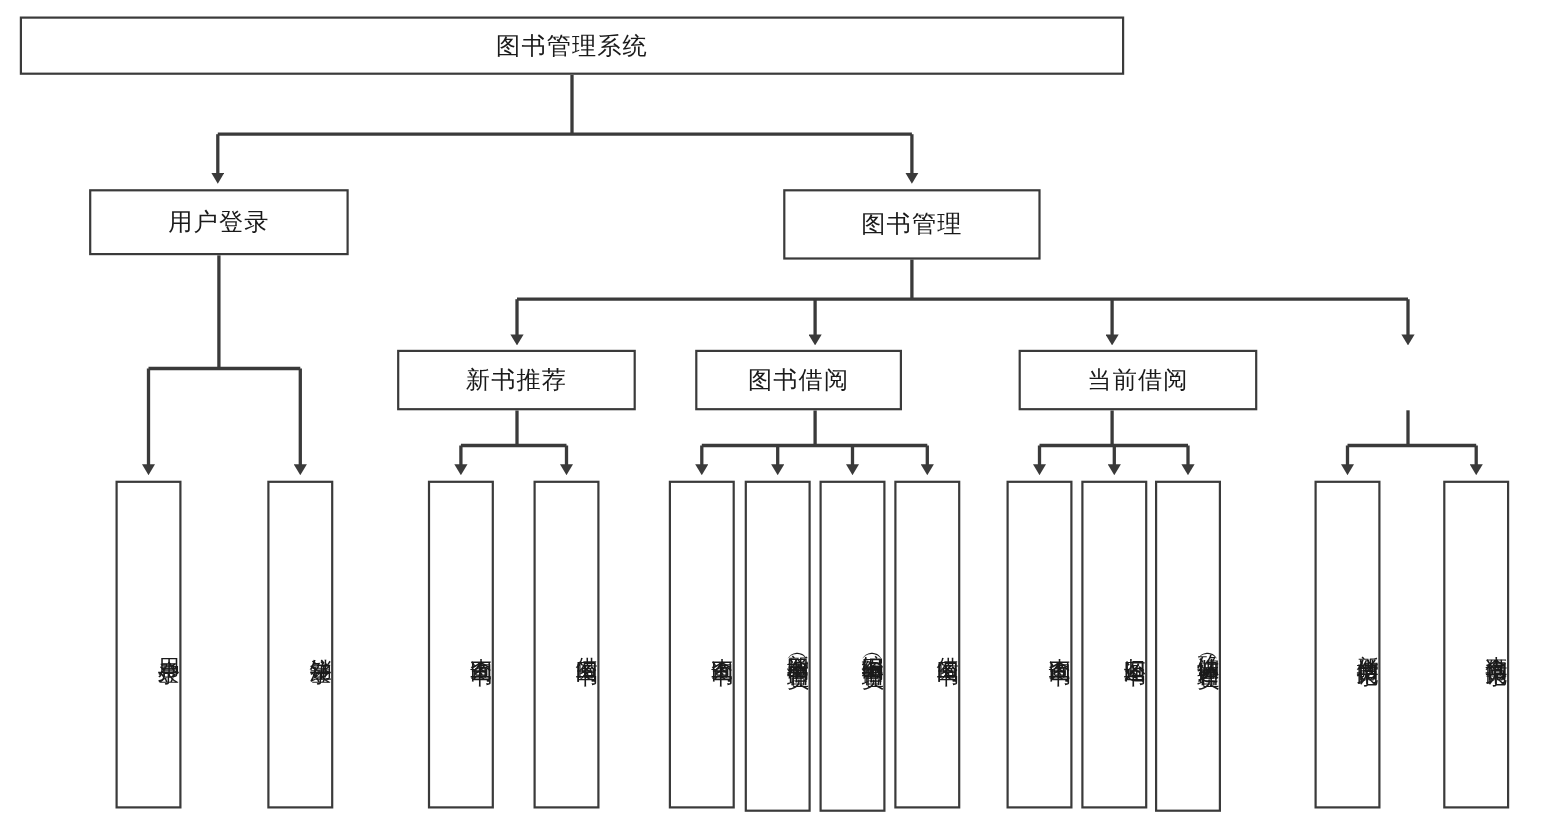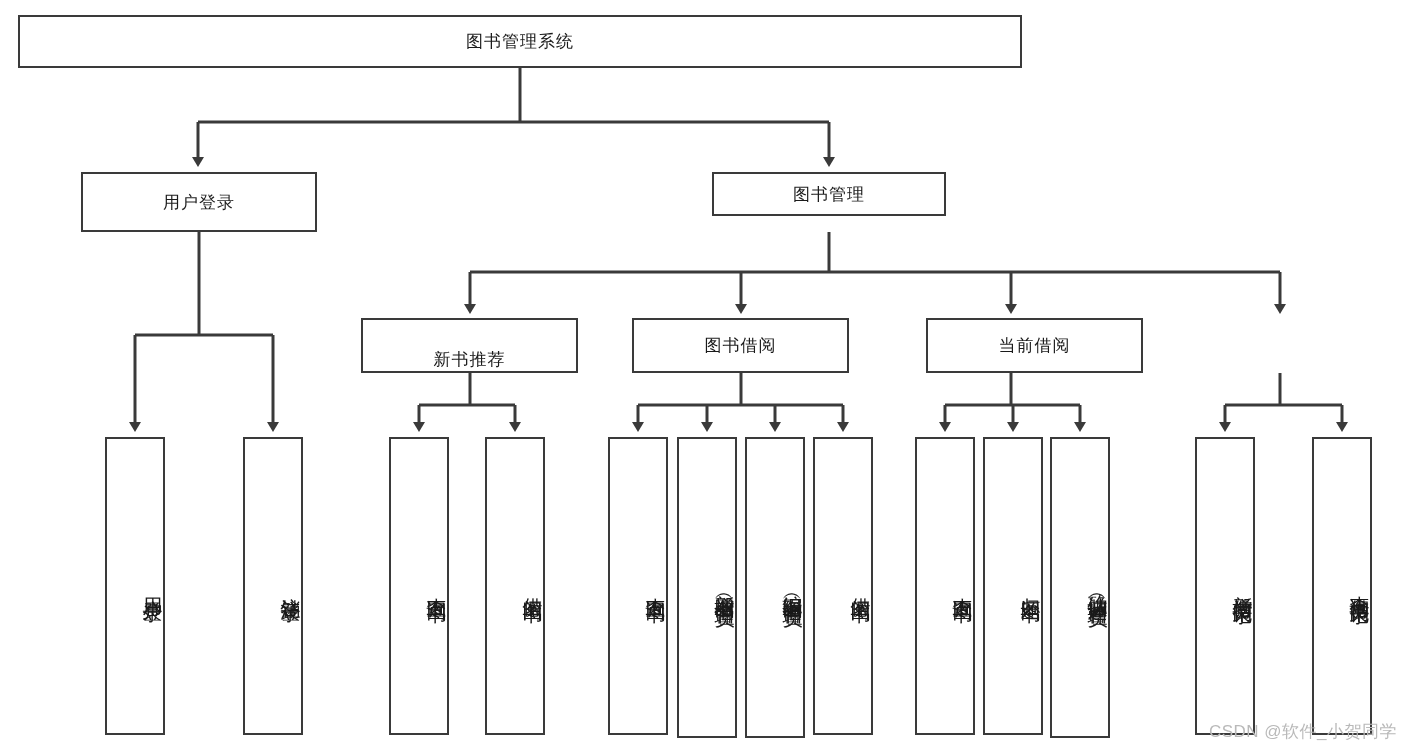--- a/index.html
+++ b/index.html
@@ -21,21 +21,21 @@
     position: absolute;
     box-sizing: border-box;
     border: 2px solid #3a3a3a;
     background: #ffffff;
     display: flex;
     align-items: center;
     justify-content: center;
     color: #1a1a1a;
   }
   .node.horiz {
-    font-size: 17px;
+    font-size: 22px;
     letter-spacing: 1px;
   }
   .node.vert {
     writing-mode: vertical-rl;
     text-orientation: upright;
     font-size: 20px;
     line-height: 1.08;
     letter-spacing: 2px;
     padding: 6px 0;
     align-items: flex-start;
@@ -118,28 +118,28 @@
     </g>
   </svg>
 
   <div class="node horiz" style="left:18px; top:15px; width:1004px; height:53px;">
     <span>图书管理系统</span>
   </div>
 
   <div class="node horiz" style="left:81px; top:172px; width:236px; height:60px;">
     <span>用户登录</span>
   </div>
-  <div class="node horiz" style="left:712px; top:172px; width:234px; height:44px;">
+  <div class="node horiz" style="left:712px; top:172px; width:234px; height:64px;">
     <span>图书管理</span>
   </div>
 
-  <div class="node horiz" style="left:361px; top:318px; width:217px; height:55px;align-items:flex-end;">
+  <div class="node horiz" style="left:361px; top:318px; width:217px; height:55px;">
     <span>新书推荐</span>
   </div>
-  <div class="node horiz" style="left:632px; top:318px; width:217px; height:55px;">
+  <div class="node horiz" style="left:632px; top:318px; width:188px; height:55px;">
     <span>图书借阅</span>
   </div>
   <div class="node horiz" style="left:903px; top:318px; width:217px; height:55px;margin-left:23px;">
     <span>当前借阅</span>
   </div>
 
   <div class="node vert" style="left:105px; top:437px; width:60px; height:298px;">
     <span class="vtext">用户登录</span>
   </div>
   <div class="node vert" style="left:243px; top:437px; width:60px; height:298px;">
@@ -172,15 +172,14 @@
   <div class="node vert" style="left:1050px; top:437px; width:60px; height:301px;">
     <span class="vtext">确认归还（管理员）</span>
   </div>
   <div class="node vert" style="left:1195px; top:437px; width:60px; height:298px;">
     <span class="vtext">新增借阅记录</span>
   </div>
   <div class="node vert" style="left:1312px; top:437px; width:60px; height:298px;">
     <span class="vtext">查询借阅记录</span>
   </div>
 
-  <div class="watermark">CSDN @软件_小贺同学</div>
 
 </div>
 
 </body></html>

